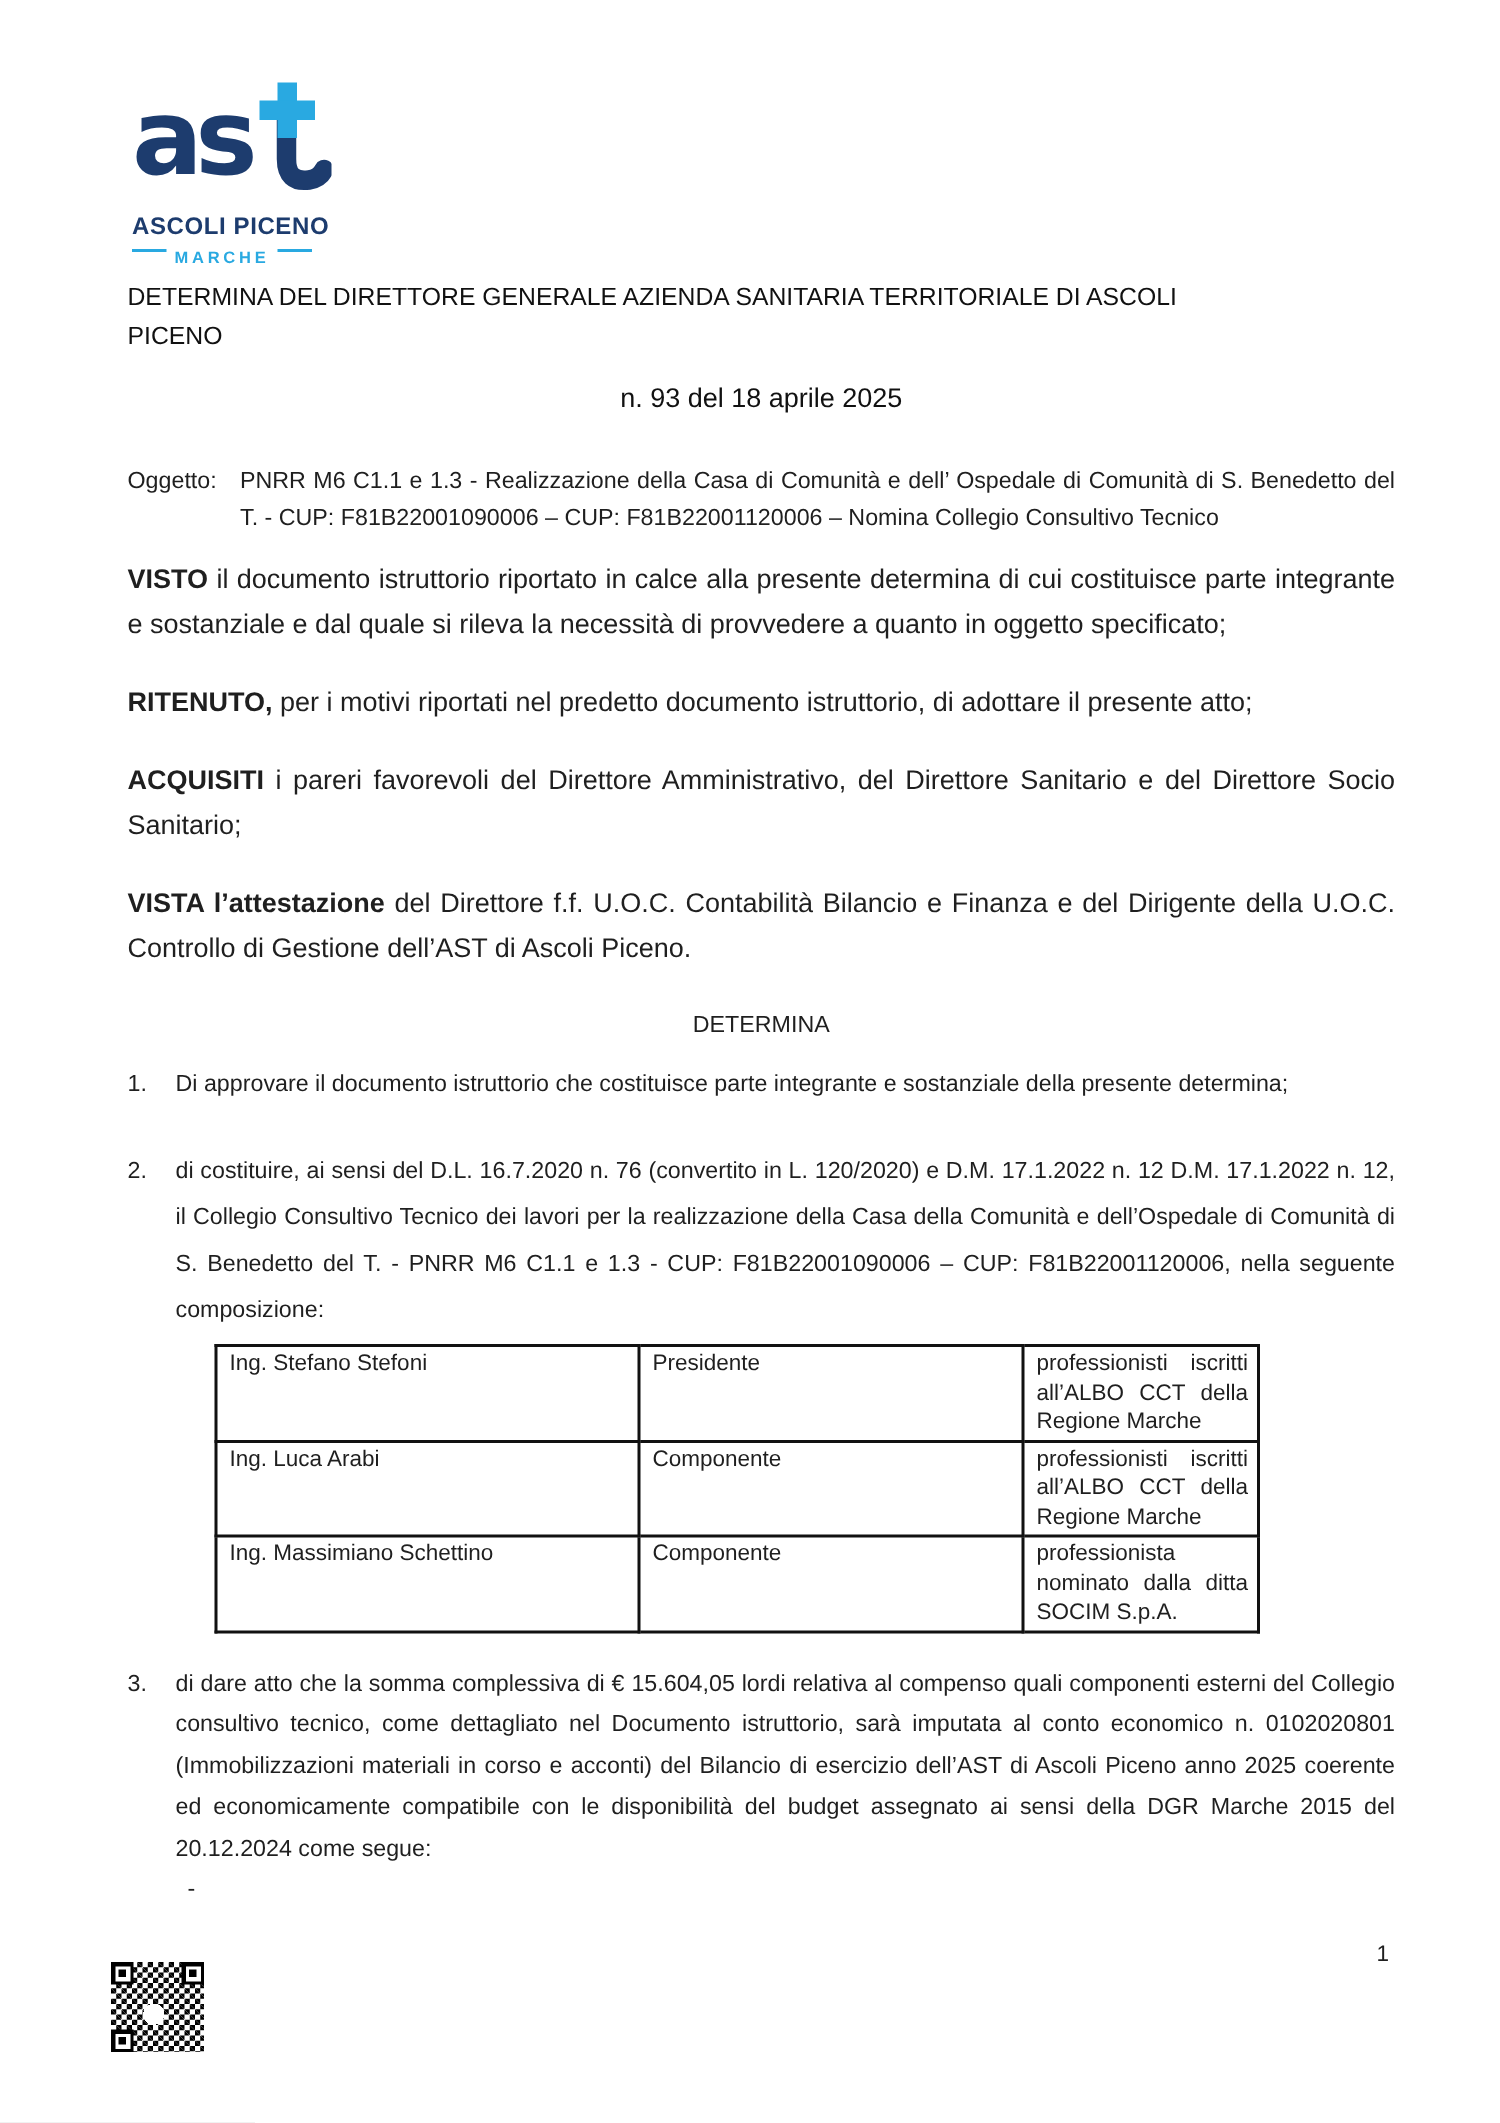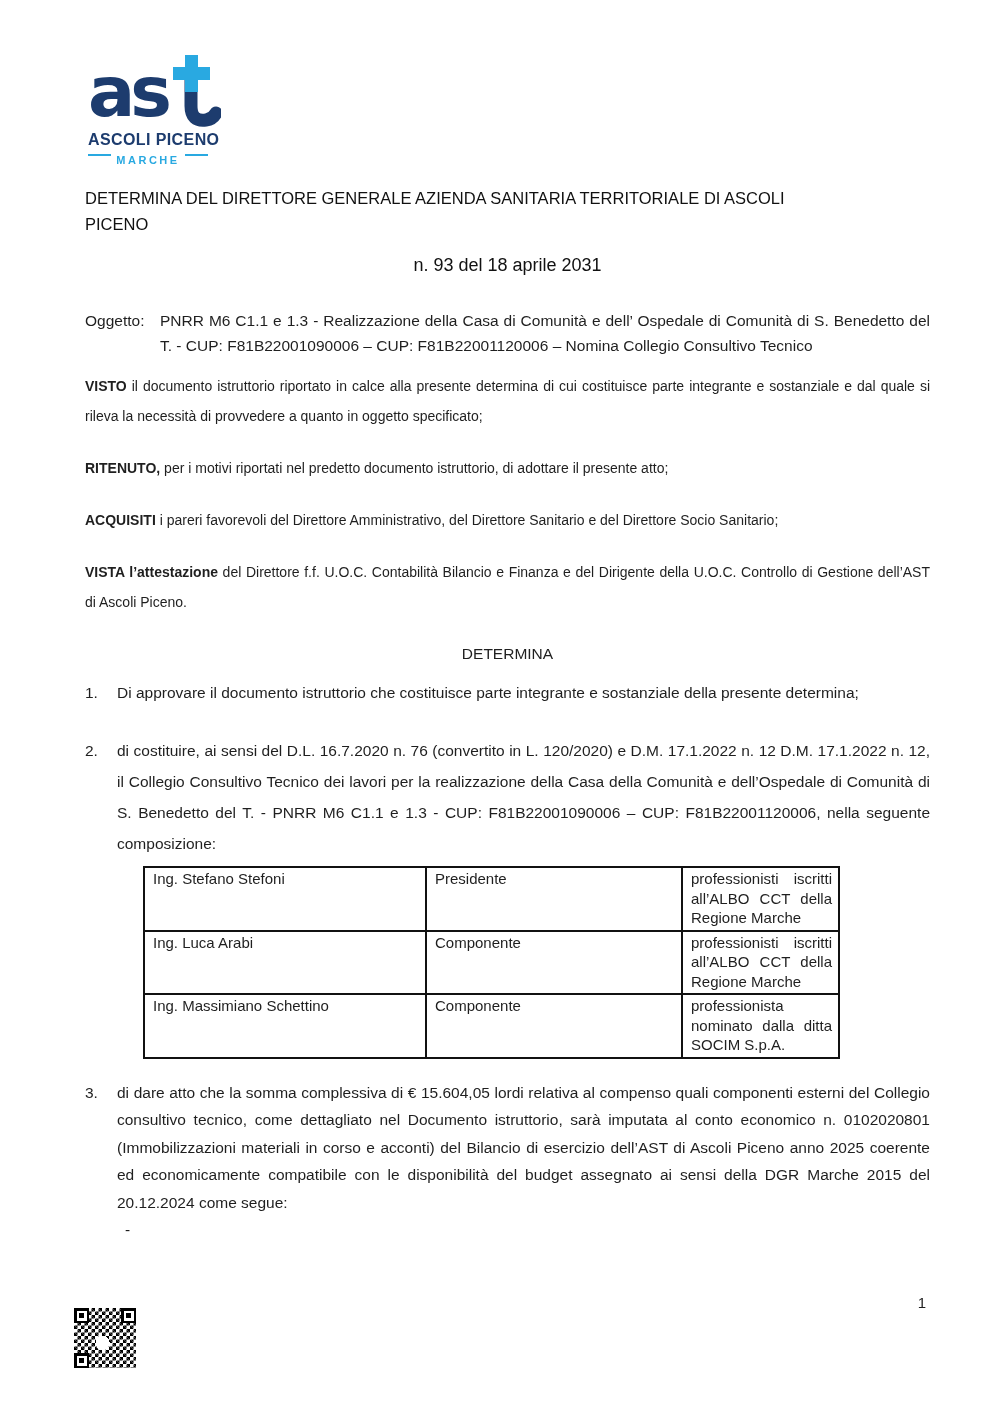--- a/index.html
+++ b/index.html
@@ -12,36 +12,36 @@
 
   
   .logo{position:absolute;left:88px;top:54px;width:128px;}
   .wordmark{display:flex;align-items:flex-start;height:76px;}
   .wm-as{
     font-weight:bold;font-size:70px;line-height:76px;letter-spacing:-5px;
     color:#1d3c6e;font-family:"DejaVu Sans",sans-serif;
   }
   .wm-t{position:relative;width:52px;height:76px;margin-left:2px;}
   
-  .org-name{margin-top:1px;font-size:16px;font-weight:bold;color:#1d3c6e;letter-spacing:.4px;white-space:nowrap;}
+  .org-name{margin-top:13px;font-size:16px;font-weight:bold;color:#1d3c6e;letter-spacing:.4px;white-space:nowrap;}
   .region-row{display:flex;gap:5px;margin-top:5px;width:120px;}
   .region-row .rule{flex:1;height:2px;background:#29a9e1;}
   .region-name{font-size:11px;letter-spacing:2.5px;color:#29a9e1;font-weight:bold;}
 
   
   .title{text-align:left;font-size:16.5px;line-height:26px;color:#111;}
   .docnum{text-align:center;font-size:18px;line-height:22px;margin-top:17px;color:#111;}
 
   
   .subject{position:relative;margin-top:33px;padding-left:75px;text-align:justify;
     font-size:15.5px;line-height:24.5px;}
   .subject-label{position:absolute;left:0;top:0;}
 
   
-  .para{margin-top:13px;margin-bottom:22px;text-align:justify;font-size:14px;line-height:30px;}
+  .para{margin-top:13px;margin-bottom:22px;text-align:justify;font-size:18px;line-height:30px;}
   .para b{font-weight:bold;}
 
   .decision-heading{text-align:center;font-size:15.5px;line-height:26px;margin-top:24px;}
 
   
   .item{position:relative;padding-left:32px;text-align:justify;font-size:15.5px;line-height:30px;}
   .item .num{position:absolute;left:0;top:0;}
   .item-1{margin-top:11px;}
   .item-2{margin-top:27px;line-height:31px;}
   .item-3{margin-top:20px;line-height:27.5px;}
@@ -95,21 +95,21 @@
       <span class="rule"></span>
     </div>
   </div>
 
   <div class="content">
 
     <div class="title">
       <div>DETERMINA DEL DIRETTORE GENERALE AZIENDA SANITARIA TERRITORIALE DI ASCOLI</div>
       <div>PICENO</div>
     </div>
-    <div class="docnum">n. 93 del 18 aprile 2031</div>
+    <div class="docnum">n. 93 del 18 aprile 2025</div>
 
     <div class="subject">
       <span class="subject-label">Oggetto:</span>
       <span>PNRR M6 C1.1 e 1.3 - Realizzazione della Casa di Comunità e dell’ Ospedale di Comunità di S. Benedetto del T. - CUP: F81B22001090006 – CUP: F81B22001120006 – Nomina Collegio Consultivo Tecnico</span>
     </div>
 
     <p class="para"><b>VISTO</b><span> il documento istruttorio riportato in calce alla presente determina di cui costituisce parte integrante e sostanziale e dal quale si rileva la necessità di provvedere a quanto in oggetto specificato;</span></p>
     <p class="para"><b>RITENUTO,</b><span> per i motivi riportati nel predetto documento istruttorio, di adottare il presente atto;</span></p>
     <p class="para"><b>ACQUISITI</b><span> i pareri favorevoli del Direttore Amministrativo, del Direttore Sanitario e del Direttore Socio Sanitario;</span></p>
     <p class="para"><b>VISTA l’attestazione</b><span> del Direttore f.f. U.O.C. Contabilità Bilancio e Finanza e del Dirigente della U.O.C. Controllo di Gestione dell’AST di Ascoli Piceno.</span></p>

